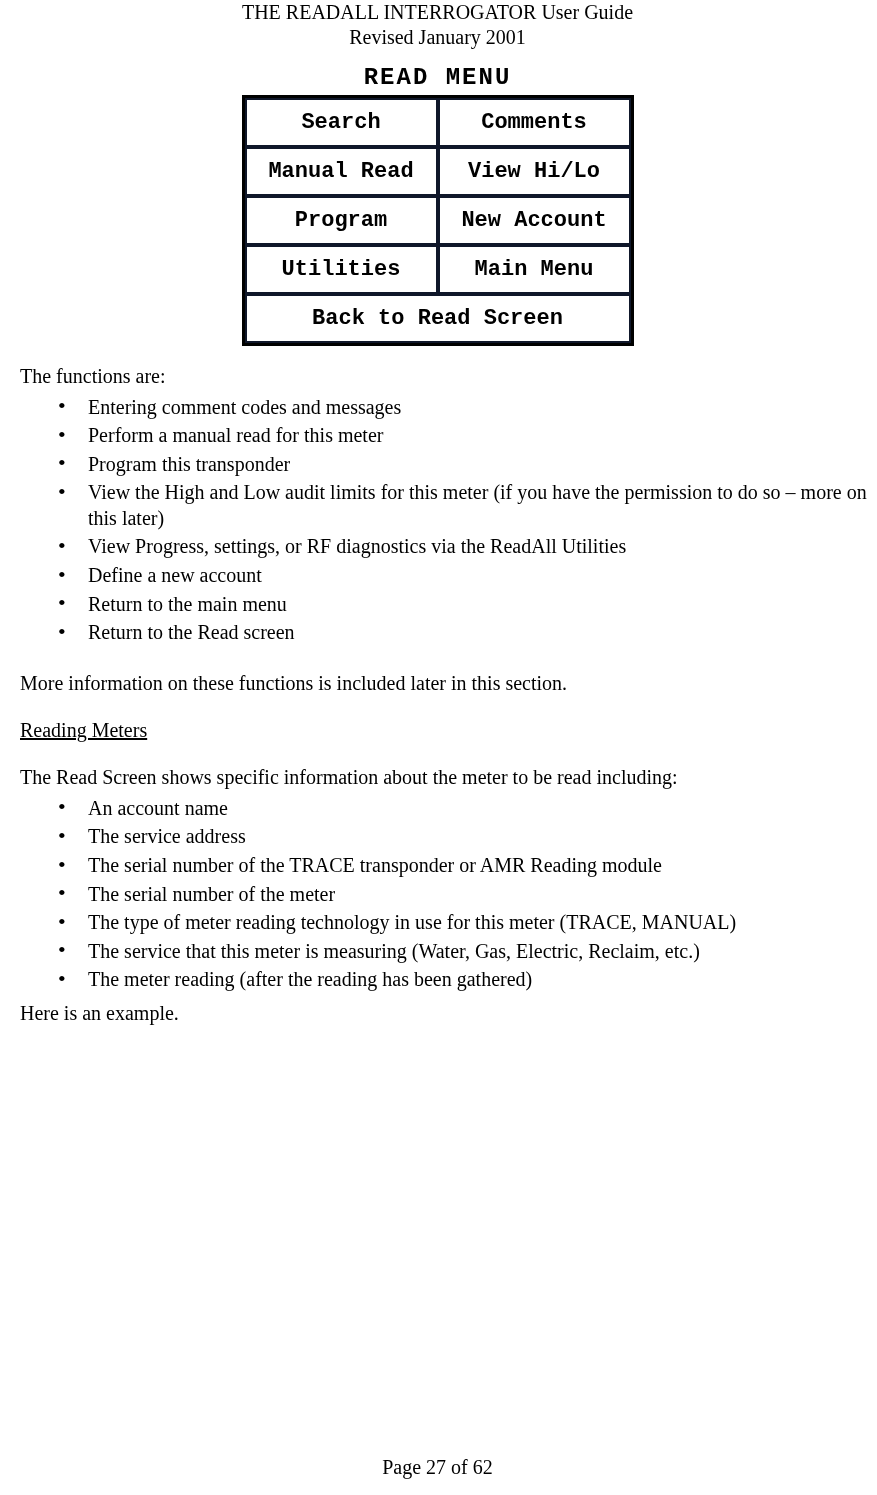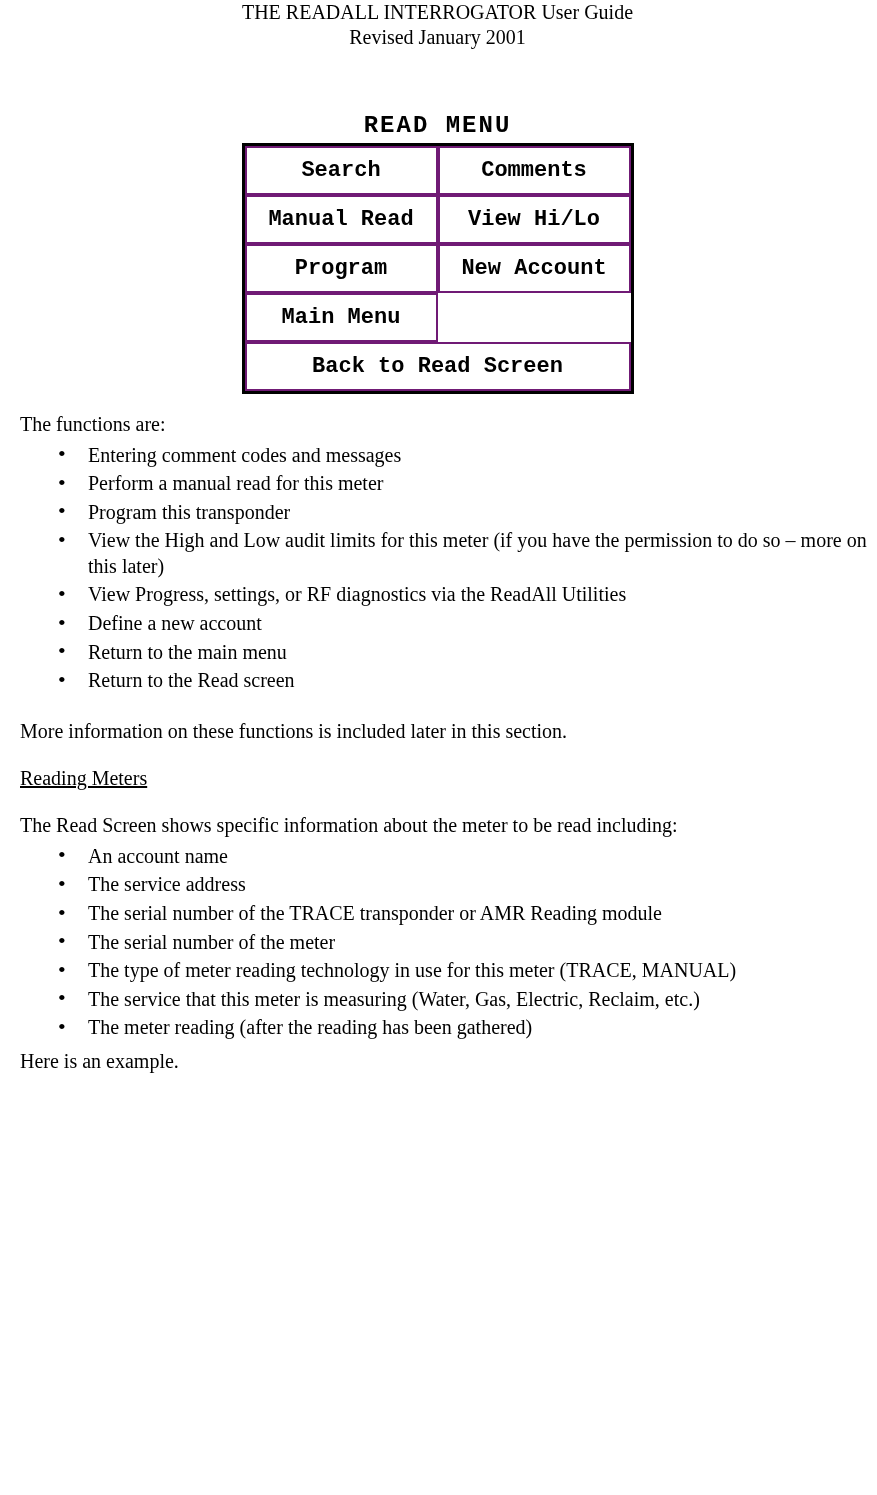--- a/index.html
+++ b/index.html
@@ -26,37 +26,36 @@
   }
   .header div { }
   .read-menu-wrap {
     display: flex;
     justify-content: center;
     margin: 14px 0 18px 0;
   }
   .read-menu {
     background: #fff;
     width: 392px;
-    margin-top: 48px;
   }
   .read-menu-title {
     font-family: "Courier New", Courier, monospace;
     font-weight: bold;
     font-size: 24px;
     letter-spacing: 2px;
     text-align: center;
     margin-bottom: 4px;
   }
   .menu-grid {
     display: grid;
     grid-template-columns: 1fr 1fr;
     border: 3px solid #000;
   }
   .menu-cell {
-    border: 2px solid #701a75;
+    border: 2px solid #0f172a;
     font-family: "Courier New", Courier, monospace;
     font-weight: bold;
     font-size: 22px;
     text-align: center;
     padding: 10px 4px;
     letter-spacing: 0px;
   }
   .menu-cell.wide {
     grid-column: 1 / span 2;
   }
@@ -111,20 +110,21 @@
   <div class="read-menu-wrap">
     <div class="read-menu">
       <div class="read-menu-title">READ MENU</div>
       <div class="menu-grid">
         <div class="menu-cell">Search</div>
         <div class="menu-cell">Comments</div>
         <div class="menu-cell">Manual Read</div>
         <div class="menu-cell">View Hi/Lo</div>
         <div class="menu-cell">Program</div>
         <div class="menu-cell">New Account</div>
+        <div class="menu-cell">Utilities</div>
         <div class="menu-cell">Main Menu</div>
         <div class="menu-cell wide">Back to Read Screen</div>
       </div>
     </div>
   </div>
 
   <div class="body-text">
     <p>The functions are:</p>
     <ul class="bullets">
       <li>Entering comment codes and messages</li>
@@ -150,14 +150,17 @@
       <li>The service address</li>
       <li>The serial number of the TRACE transponder or AMR Reading module</li>
       <li>The serial number of the meter</li>
       <li>The type of meter reading technology in use for this meter (TRACE, MANUAL)</li>
       <li>The service that this meter is measuring (Water, Gas, Electric, Reclaim, etc.)</li>
       <li>The meter reading (after the reading has been gathered)</li>
     </ul>
     <p>Here is an example.</p>
   </div>
 
+  <div class="footer">
+    <span>Page 27 of 62</span>
+  </div>
 
 </div>
 
 </body></html>

